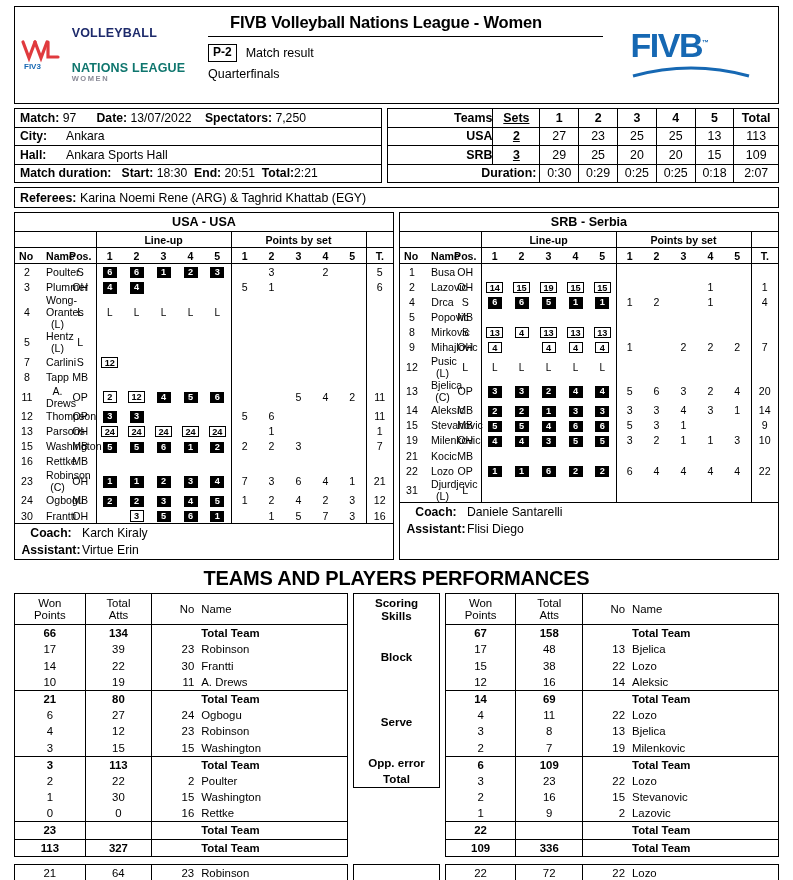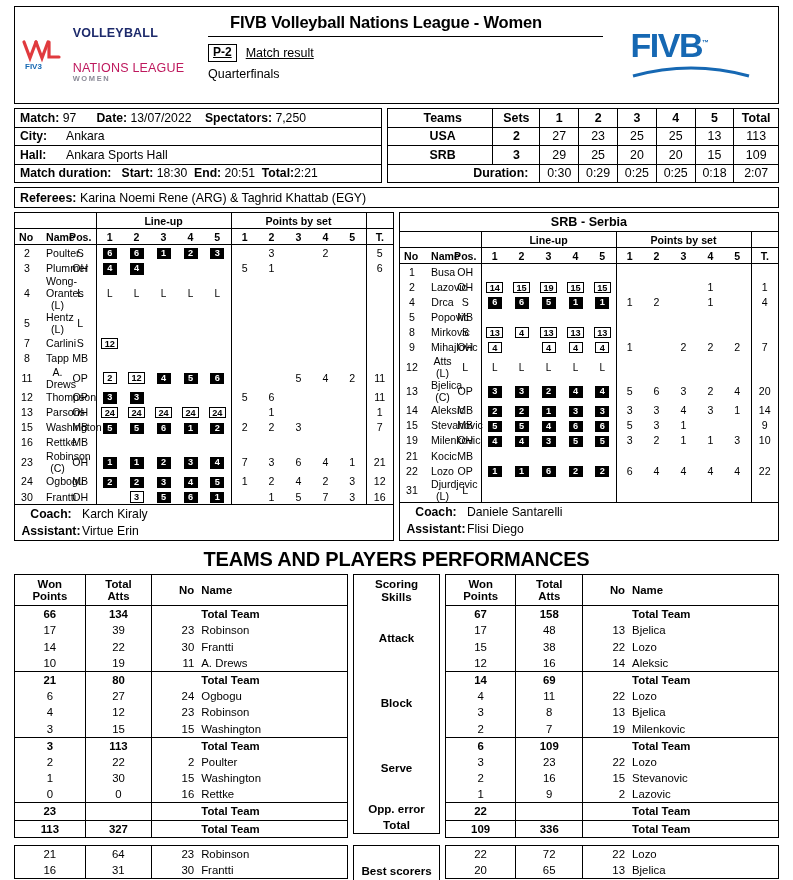--- a/index.html
+++ b/index.html
@@ -10,49 +10,49 @@
   table{border-collapse:collapse;}
   td,th{padding:0;}
 
   
   .hdr{width:765px;border:1.5px solid #000;box-sizing:border-box;height:98px;display:flex;align-items:stretch;}
   .hdr-logo{width:175px;display:flex;align-items:center;justify-content:center;}
   .vnl{display:flex;align-items:center;gap:6px;}
   .vnl-mark{width:46px;height:34px;position:relative;}
   .vnl-txt{line-height:1.02;}
   .vnl-l1{font-size:12.5px;font-weight:bold;color:#1d2a6b;letter-spacing:.2px;}
-  .vnl-l2{font-size:12.5px;font-weight:normal;color:#be185d;letter-spacing:.2px;margin-top:22px;}
+  .vnl-l2{font-size:12.5px;font-weight:bold;color:#0f766e;letter-spacing:.2px;margin-top:22px;}
   .vnl-l3{font-size:7.5px;font-weight:bold;color:#8a8a96;letter-spacing:1.6px;}
   .hdr-mid{flex:1;padding:6px 0 0 18px;}
   .hdr-title{font-size:16.5px;font-weight:bold;letter-spacing:-.2px;padding-left:22px;}
   .hdr-rule{border-bottom:1.2px solid #000;width:100%;margin:4px 0 7px 0;}
-  .hdr-row{display:flex;align-items:center;gap:9px;font-size:12.5px;text-decoration:underline;}
+  .hdr-row{display:flex;align-items:center;gap:9px;font-size:12.5px;}
   .pcode{border:1.6px solid #000;padding:0px 4px 1px 4px;font-size:12px;font-weight:bold;line-height:1.25;}
   .hdr-sub{font-size:12.5px;margin-top:5px;}
   .hdr-right{width:175px;display:flex;align-items:center;justify-content:center;}
   .fivb{position:relative;width:120px;height:54px;}
   .fivb-t{font-size:34px;font-weight:bold;color:#1668b3;letter-spacing:-1.5px;line-height:1;}
   .fivb-tm{font-size:7px;vertical-align:super;}
 
   
   .row2{display:flex;gap:5px;margin-top:4px;}
   .info{width:368px;border:1.5px solid #000;box-sizing:border-box;}
   .info-line{display:flex;align-items:center;height:17.5px;font-size:12.2px;padding-left:5px;border-bottom:1px solid #000;white-space:nowrap;}
   .info-line:last-child{border-bottom:none;align-items:center;}
   .b{font-weight:bold;}
   .setsT{width:392px;border:1.5px solid #000;box-sizing:border-box;border-spacing:0;}
   .setsT td{border-right:1px solid #000;border-bottom:1px solid #000;text-align:center;font-size:12.4px;height:17.5px;}
   .setsT tr:last-child td{border-bottom:none;}
   .setsT td:last-child{border-right:none;}
-  .setsT .lbl{text-align:center;padding-left:5px;font-weight:bold;width:118px;}
-  .setsT .sets{width:52px;font-weight:bold;}
+  .setsT .lbl{text-align:right;padding-left:5px;font-weight:bold;width:118px;}
+  .setsT .sets{width:52px;font-weight:bold;text-decoration:underline;}
   .setsT .sc{width:42px;}
   .setsT .tot{width:48px;}
   .setsT .hd{font-weight:bold;}
-  .setsT .dur{text-align:right;padding-right:11px;font-weight:bold;}
+  .setsT .dur{text-align:right;padding-right:3px;font-weight:bold;}
 
   .ref{width:765px;border:1.5px solid #000;box-sizing:border-box;margin-top:4px;height:21px;display:flex;align-items:center;padding-left:5px;font-size:12.4px;}
 
   
   .lineups{display:flex;gap:5px;margin-top:4px;}
   .lu{width:380px;border:1.5px solid #000;box-sizing:border-box;}
   .lu-title{text-align:center;font-weight:bold;font-size:12.6px;height:18px;line-height:18px;border-bottom:1.4px solid #000;}
   .lu-tbl{width:100%;border-collapse:collapse;table-layout:fixed;}
   .lu-tbl td,.lu-tbl th{font-size:10.6px;height:15.1px;text-align:center;vertical-align:middle;}
   .gl{border-left:1.2px solid #000;}
@@ -76,21 +76,21 @@
   .perfTitle{text-align:center;font-weight:bold;font-size:20px;margin-top:7px;letter-spacing:-.2px;}
   .perf{display:flex;gap:5px;margin-top:3px;align-items:flex-start;}
   .ptbl{border:1.5px solid #000;border-collapse:collapse;table-layout:fixed;}
   .ptbl td{font-size:11.4px;height:16.2px;text-align:center;border-right:1px solid #000;}
   .ptbl td.nmc{text-align:left;border-right:none;}
   .ptbl .wp{width:70px;}
   .ptbl .ta{width:66px;}
   .ptbl .nb{width:176px;padding-left:20px;}
   .ptbl .num{display:inline-block;width:22px;text-align:right;}
   .ptbl .pname{padding-left:7px;}
-  .ptbl .hrow td{font-weight:bold;height:30px;margin-left:7px;}
+  .ptbl .hrow td{font-weight:normal;height:30px;margin-left:7px;}
   .grp{border-top:1.4px solid #000;}
   .bold td{font-weight:bold;}
   .mid{width:87px;border:1.5px solid #000;border-collapse:collapse;table-layout:fixed;}
   .mid td{text-align:center;font-weight:bold;font-size:11.6px;border-bottom:1.4px solid #000;}
   .mid td:last-child{border-bottom:none;}
   .bs{margin-top:7px;}
 </style>
 </head>
 <body>
 
@@ -211,20 +211,21 @@
     </table>
   </div>
 
   <div class="ref">
     <span class="b">Referees:</span>&nbsp;
     <span>Karina Noemi Rene (ARG) &amp; Taghrid Khattab (EGY)</span>
   </div>
 
   <div class="lineups" id="lineups">
       <div class="lu">
+        <div class="lu-title">USA - USA</div>
         <table class="lu-tbl">
           <tbody>
             <tr class="gb">
               <td colspan="3"></td>
               <td class="hcap gl" colspan="5">Line-up</td>
               <td class="hcap gl" colspan="5">Points by set</td>
               <td class="gl"></td>
             </tr>
             <tr class="gb">
               <td class="no hcap" style="text-align:left;padding-left:4px">No</td>
@@ -594,21 +595,21 @@
               <td class="lucell"><span class="chip sub">4</span></td>
               <td class="ptcell gl">1</td>
               <td class="ptcell"></td>
               <td class="ptcell">2</td>
               <td class="ptcell">2</td>
               <td class="ptcell">2</td>
               <td class="tcell gl">7</td>
             </tr>
             <tr>
               <td class="no">12</td>
-              <td class="nm">Atts (L)</td>
+              <td class="nm">Pusic (L)</td>
               <td class="pos">L</td>
               <td class="lucell gl"><span class="lib">L</span></td>
               <td class="lucell"><span class="lib">L</span></td>
               <td class="lucell"><span class="lib">L</span></td>
               <td class="lucell"><span class="lib">L</span></td>
               <td class="lucell"><span class="lib">L</span></td>
               <td class="ptcell gl"></td>
               <td class="ptcell"></td>
               <td class="ptcell"></td>
               <td class="ptcell"></td>
@@ -821,23 +822,20 @@
             <td class="nb nmc"><span class="num"></span><span class="pname">Total Team</span></td>
           </tr>
         </tbody>
       </table>
     <table class="mid" id="perf-mid">
         <tbody>
           <tr>
             <td style="height:30px">Scoring<br>Skills</td>
           </tr>
           <tr>
-            <td style="height:65px">Attack</td>
-          </tr>
-          <tr>
             <td style="height:65px">Block</td>
           </tr>
           <tr>
             <td style="height:65px">Serve</td>
           </tr>
           <tr>
             <td style="height:16.2px">Opp. error</td>
           </tr>
           <tr>
             <td style="height:16.2px">Total</td>

